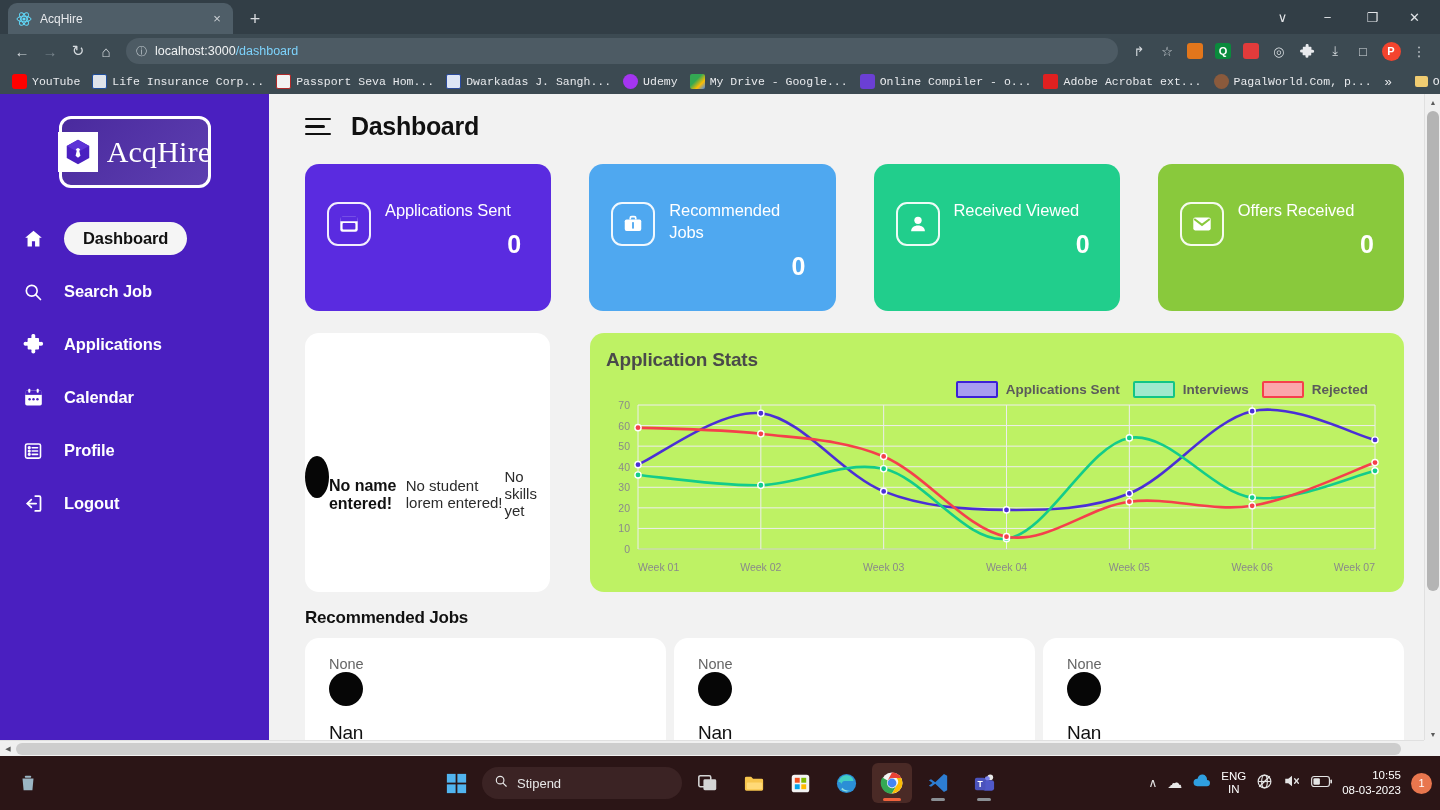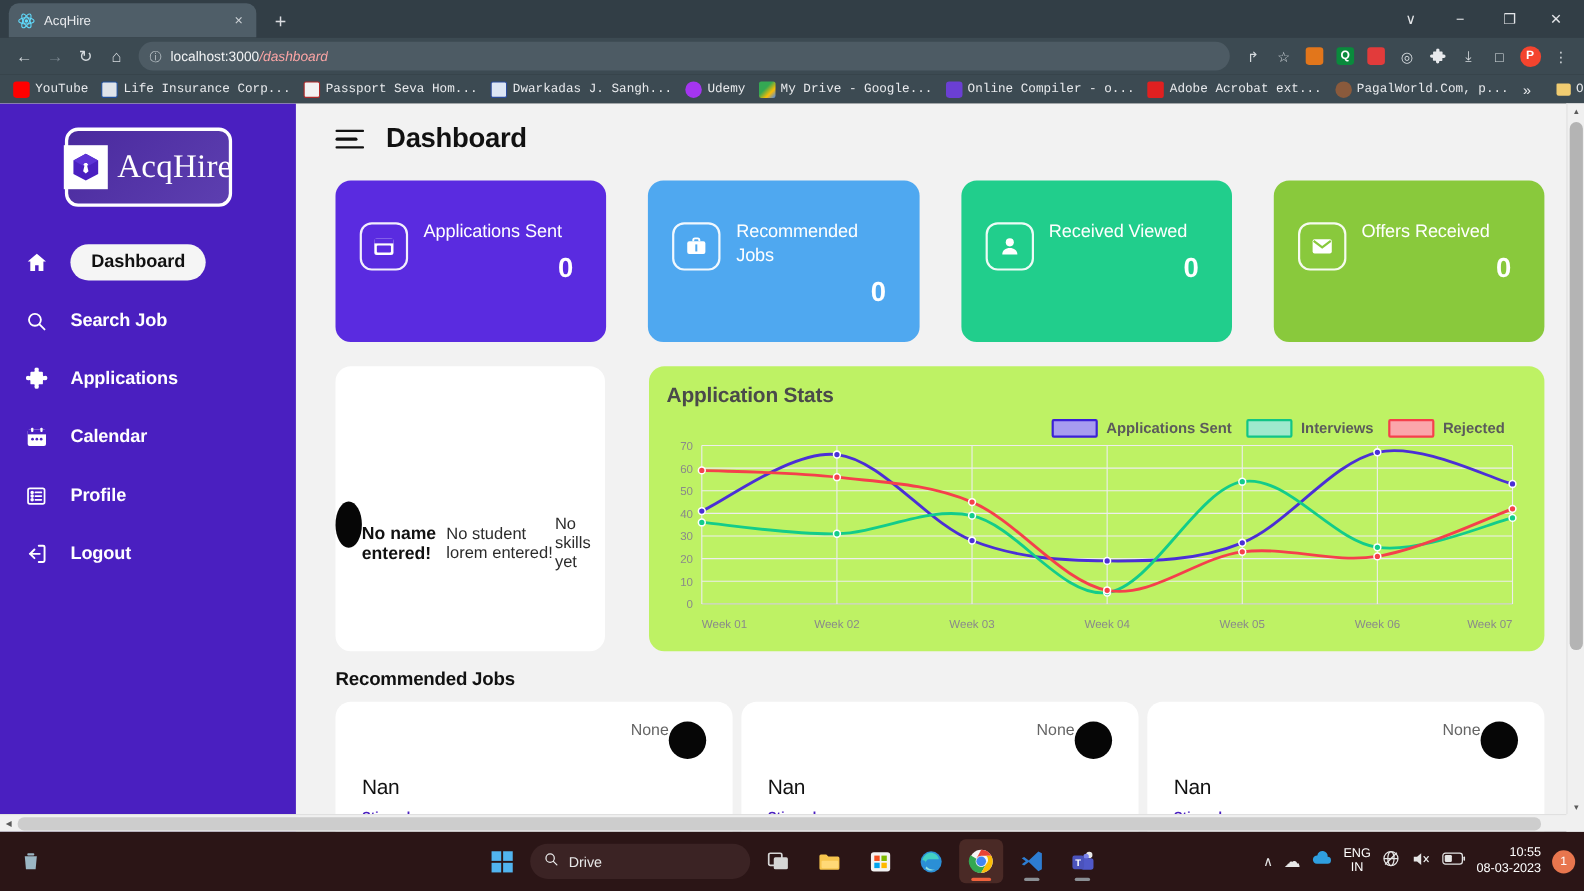--- a/index.html
+++ b/index.html
@@ -54,21 +54,21 @@
     color: #d5dade; font-size: 15px; flex: 0 0 28px;
   }
   .navbtn.disabled { color: #79858d; }
   .omnibox {
     flex: 1; height: 26px; margin: 0 8px 0 6px; background: #4d5b64;
     border-radius: 13px; display: flex; align-items: center; padding: 0 10px; gap: 8px;
     min-width: 0;
   }
   .omni-icon { color: #bfc7cc; font-size: 11px; flex: 0 0 auto; display:flex; align-items:center;}
   .omni-url { color: #f1f3f4; font-size: 12.5px; white-space: nowrap; overflow: hidden; }
-  .omni-url .dim { color: #fca5a5; font-style: italic; }
+  .omni-url .dim { color: #7dd3fc; }
   .tb-icons { display: flex; align-items: center; gap: 2px; flex: 0 0 auto; }
   .tbi {
     width: 26px; height: 26px; display: flex; align-items: center; justify-content: center;
     color: #d5dade; font-size: 13px;
   }
   .ext-ico { width: 16px; height: 16px; border-radius: 3px; display: block; }
   .avatar-p {
     width: 19px; height: 19px; border-radius: 50%; background: #f4442e; color: #fff;
     font-size: 11px; display: flex; align-items: center; justify-content: center;
     font-weight: bold;
@@ -222,21 +222,21 @@
   .plot { position: absolute; left: 10px; top: 66px; width: 100%; }
 
   .rec-title {
     font-size: 17px; font-weight: bold; color: #111; margin-top: 16px; letter-spacing: -0.2px;
   }
   .jobs-row { display: flex; gap: 8px; margin-top: 10px; }
   .jobcard {
     flex: 1; height: 160px; background: #ffffff; border-radius: 14px;
     padding: 18px 24px 0 24px; position: relative;
   }
-  .job-top { display: flex; align-items: flex-start; justify-content: flex-end; }
+  .job-top { display: flex; align-items: flex-start; justify-content: flex-start; flex-direction: column; }
   .job-none { font-size: 14.5px; color: #656565; }
   .job-av { width: 34px; height: 34px; border-radius: 50%; background: #060606; }
   .job-title { font-size: 19px; color: #111; margin-top: 16px; letter-spacing: -0.3px; }
   .job-stipend { font-size: 12px; color: #4a1fc0; font-weight: bold; margin-top: 7px; }
   .job-lorem { font-size: 12px; color: #dfdfdf; margin-top: 3px; }
 
   
   .taskbar {
     position: absolute; bottom: 0; left: 0; width: 1440px; height: 54px;
     background: #2b1516; display: flex; align-items: center;
@@ -701,21 +701,21 @@
           <rect x="13" y="13" width="10" height="10" fill="#51b4ef"></rect>
         </svg>
       </div>
       <div class="tb-search">
         <span>
           <svg width="14" height="14" viewBox="0 0 24 24" fill="none" stroke="#e7e7e7" stroke-width="2">
               <circle cx="10.5" cy="10.5" r="6.5"></circle>
               <line x1="15.5" y1="15.5" x2="21" y2="21" stroke-linecap="round"></line>
             </svg>
         </span>
-        <span class="tb-search-lbl">Drive</span>
+        <span class="tb-search-lbl">Stipend</span>
       </div>
       <div class="tb-item">
         <svg width="22" height="22" viewBox="0 0 24 24">
             <rect x="2" y="4" width="13" height="12" rx="1.6" fill="none" stroke="#d5d5d5" stroke-width="1.7"></rect>
             <rect x="7" y="8" width="14" height="12" rx="1.6" fill="#d5d5d5"></rect>
           </svg>
       </div>
       <div class="tb-item">
         <svg width="23" height="23" viewBox="0 0 24 24">
             <path d="M2 6.5a1.5 1.5 0 011.5-1.5h5l2 2h9a1.5 1.5 0 011.5 1.5V18a1.5 1.5 0 01-1.5 1.5h-16A1.5 1.5 0 012 18z" fill="#f7c54d"></path>

